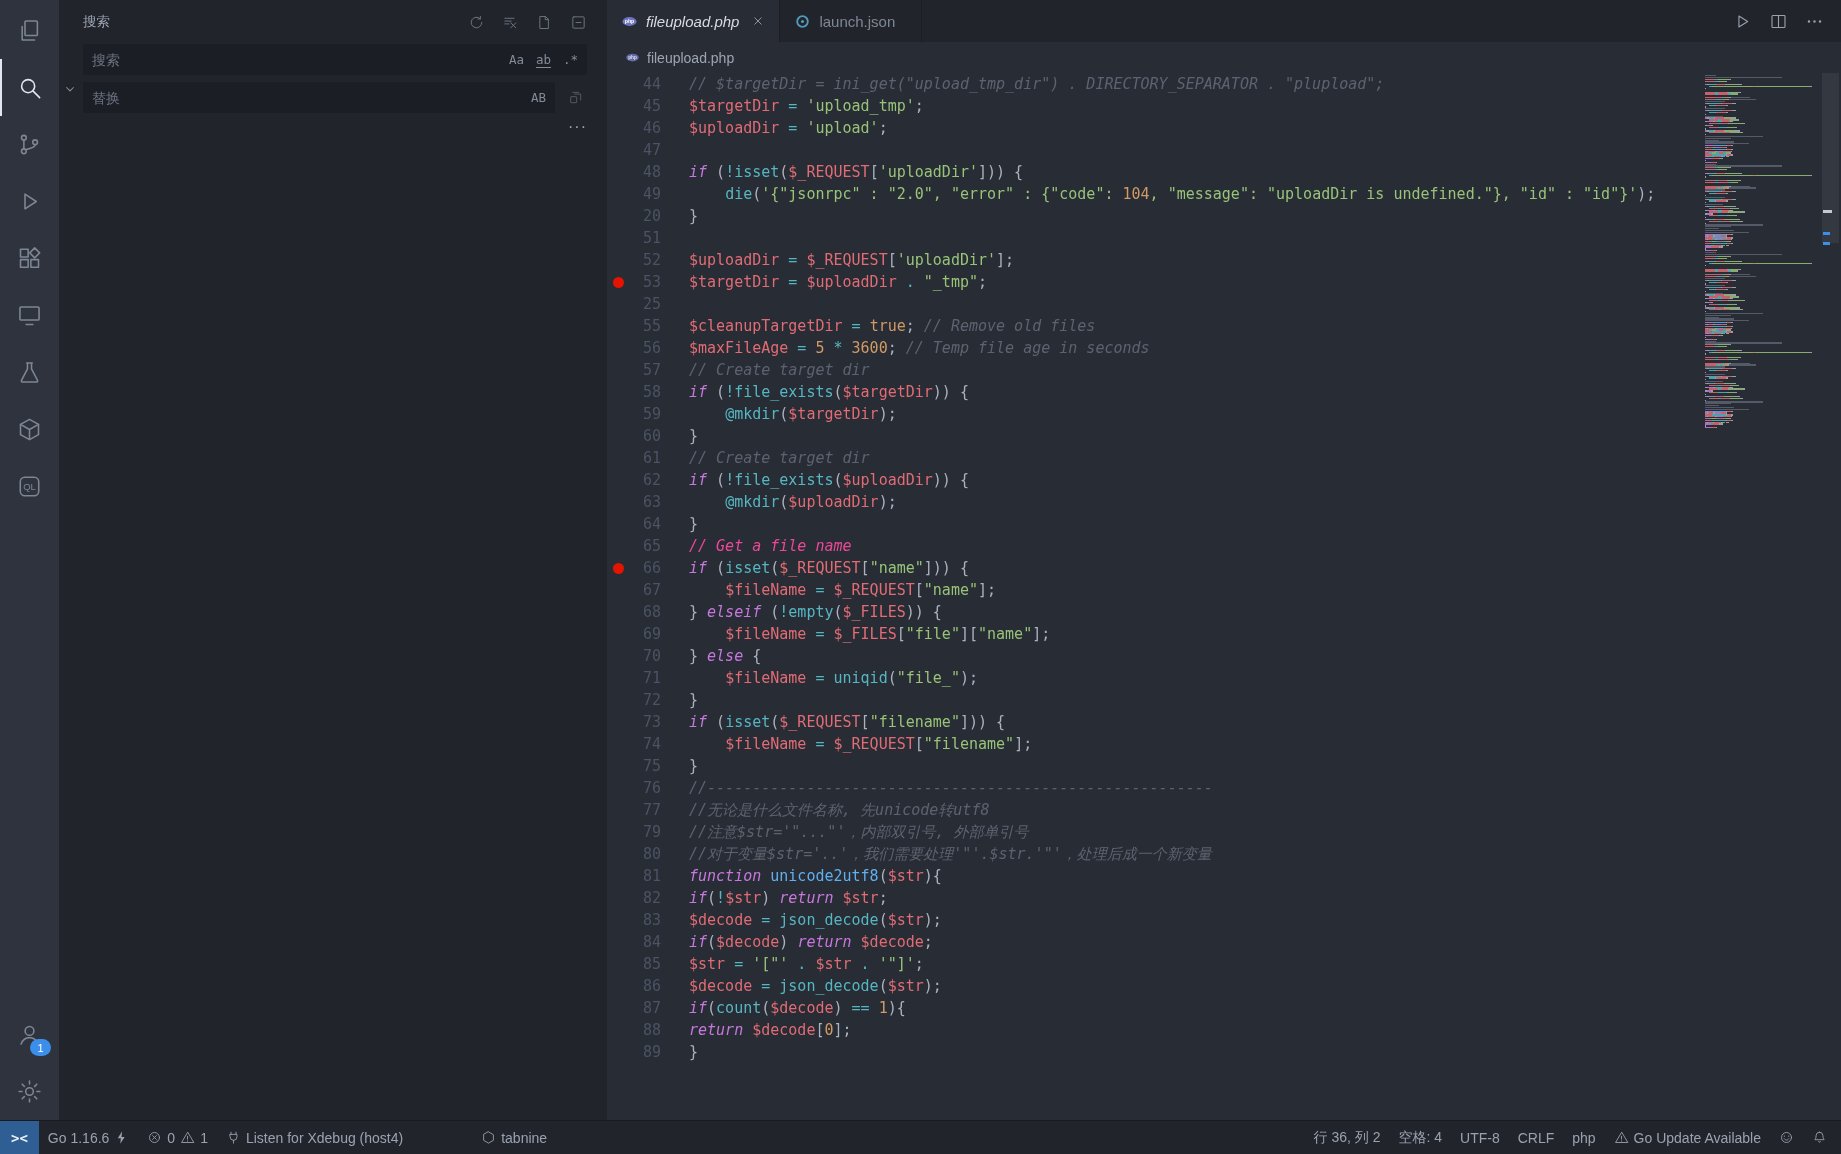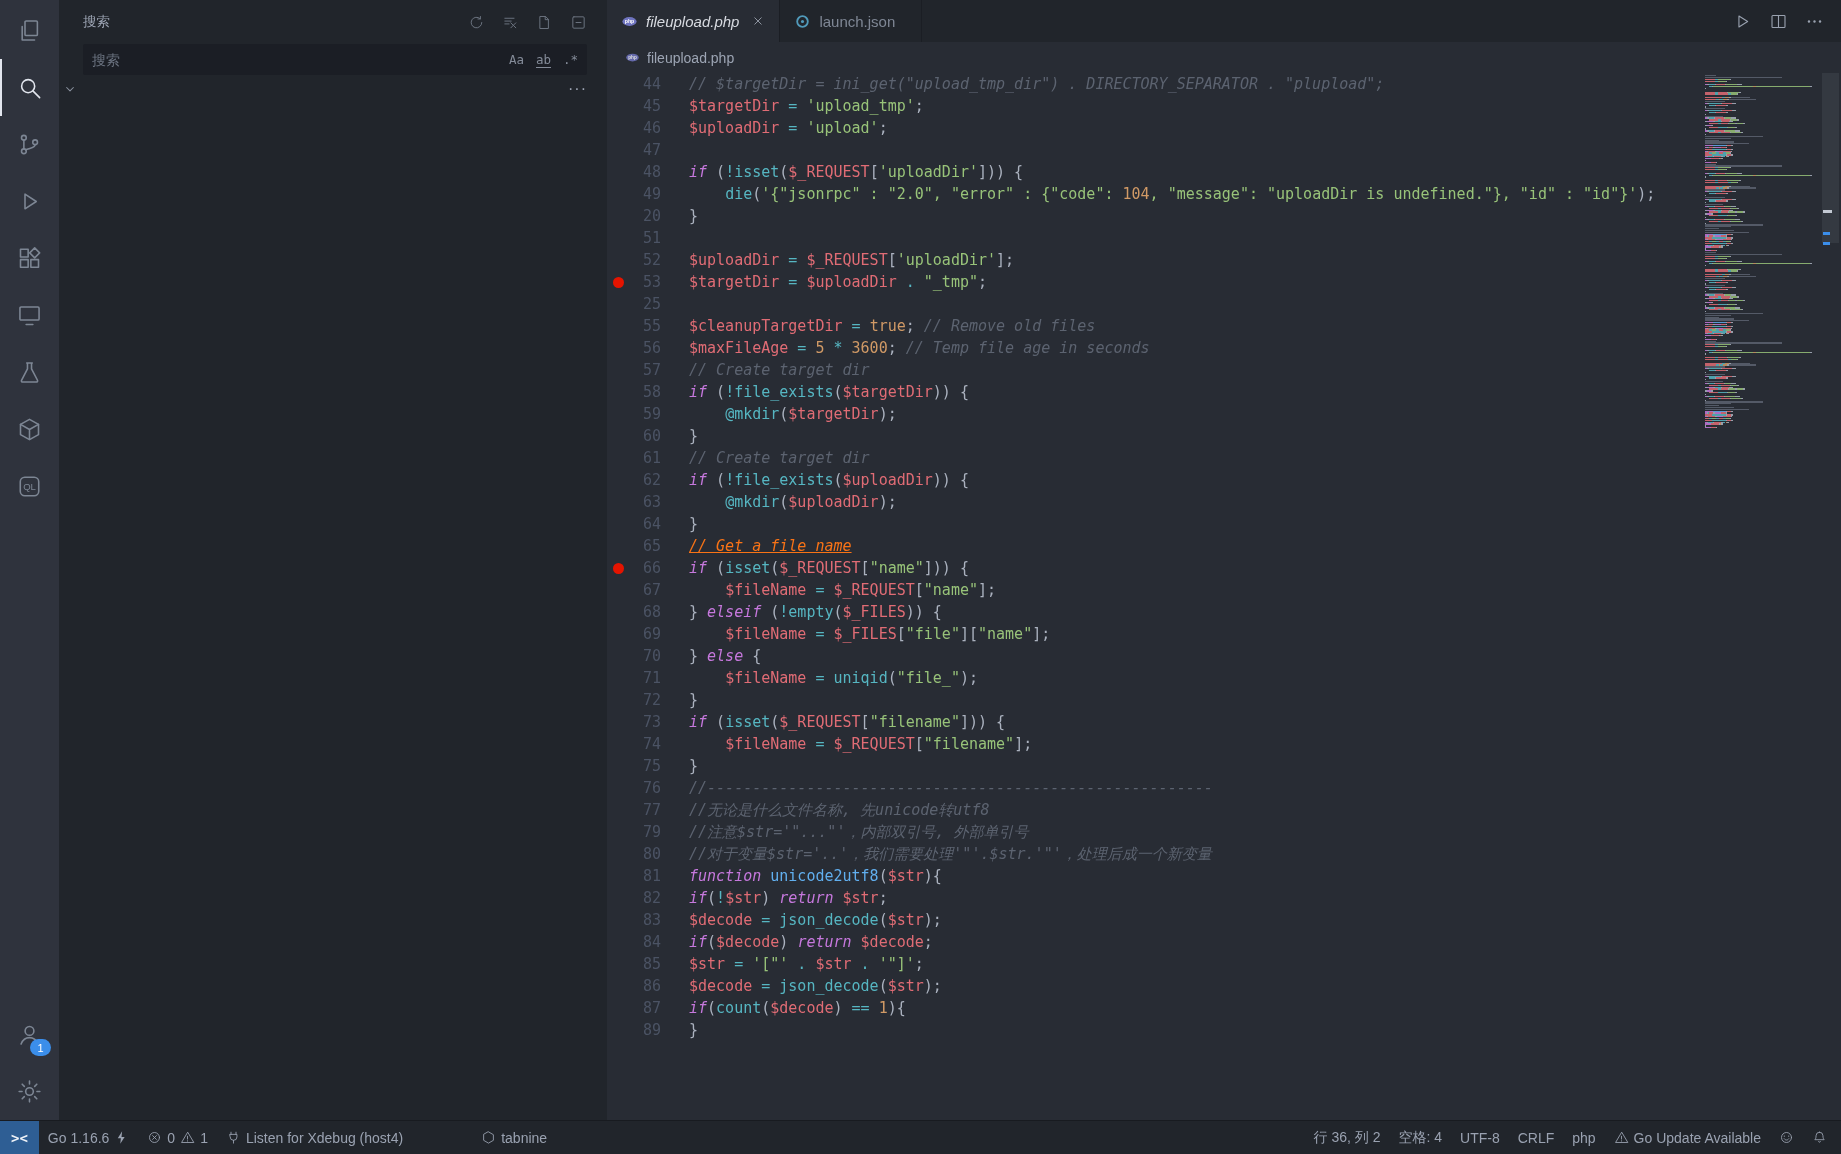--- a/index.html
+++ b/index.html
@@ -219,20 +219,36 @@
                   <span>Aa</span>
                 </span>
                 <span class="opt">
                   <span class="u">ab</span>
                 </span>
                 <span class="opt">
                   <span>.*</span>
                 </span>
               </div>
           </div>
+          <div class="replace-row">
+            <div class="input-wrap">
+              <input placeholder="替换" style="">
+              <div class="opts" id="replace-opts">
+                  <span class="opt">
+                    <span>AB</span>
+                  </span>
+                </div>
+            </div>
+            <div class="replace-all" id="replace-all">
+                <svg class="icn " viewBox="0 0 24 24" fill="none" stroke="currentColor" stroke-width="1.4" stroke-linecap="round" stroke-linejoin="round">
+                  <rect x="4" y="10" width="9" height="9" rx="1"></rect>
+                  <path d="M10 6h9v9M7 3.5h9"></path>
+                </svg>
+              </div>
+          </div>
           <div class="more-row">
             <span class="more-btn">···</span>
           </div>
         </div>
       </div>
     </div>
 
     <div class="editor-col">
       <div class="tabbar">
         <div class="tabs" id="tabs">
@@ -391,21 +407,21 @@
               <div class="lt"><span class="tk-t" style="color: rgb(171, 178, 191);">    </span><span class="tk-f" style="color: rgb(86, 182, 194);">@mkdir</span><span class="tk-p" style="color: rgb(171, 178, 191);">(</span><span class="tk-v" style="color: rgb(224, 108, 117);">$uploadDir</span><span class="tk-p" style="color: rgb(171, 178, 191);">);</span></div>
             </div>
             <div class="code-line">
               <div class="bp-col"></div>
               <div class="ln">64</div>
               <div class="lt"><span class="tk-p" style="color: rgb(171, 178, 191);">}</span></div>
             </div>
             <div class="code-line">
               <div class="bp-col"></div>
               <div class="ln">65</div>
-              <div class="lt"><span class="tk-c" style="color: #f97316; text-decoration: underline;">// Get a file name</span></div>
+              <div class="lt"><span class="tk-c" style="color: #ec4899;">// Get a file name</span></div>
             </div>
             <div class="code-line">
               <div class="bp-col">
                 <span class="bp-dot" style="background: rgb(229, 20, 0);"></span>
               </div>
               <div class="ln">66</div>
               <div class="lt"><span class="tk-k" style="color: rgb(198, 120, 221);">if</span><span class="tk-p" style="color: rgb(171, 178, 191);"> (</span><span class="tk-f" style="color: rgb(86, 182, 194);">isset</span><span class="tk-p" style="color: rgb(171, 178, 191);">(</span><span class="tk-v" style="color: rgb(224, 108, 117);">$_REQUEST</span><span class="tk-p" style="color: rgb(171, 178, 191);">[</span><span class="tk-s" style="color: rgb(152, 195, 121);">"name"</span><span class="tk-p" style="color: rgb(171, 178, 191);">])) {</span></div>
             </div>
             <div class="code-line">
               <div class="bp-col"></div>
@@ -499,20 +515,25 @@
             </div>
             <div class="code-line">
               <div class="bp-col"></div>
               <div class="ln">86</div>
               <div class="lt"><span class="tk-v" style="color: rgb(224, 108, 117);">$decode</span><span class="tk-o" style="color: rgb(86, 182, 194);"> = </span><span class="tk-f" style="color: rgb(86, 182, 194);">json_decode</span><span class="tk-p" style="color: rgb(171, 178, 191);">(</span><span class="tk-v" style="color: rgb(224, 108, 117);">$str</span><span class="tk-p" style="color: rgb(171, 178, 191);">);</span></div>
             </div>
             <div class="code-line">
               <div class="bp-col"></div>
               <div class="ln">87</div>
               <div class="lt"><span class="tk-k" style="color: rgb(198, 120, 221);">if</span><span class="tk-p" style="color: rgb(171, 178, 191);">(</span><span class="tk-f" style="color: rgb(86, 182, 194);">count</span><span class="tk-p" style="color: rgb(171, 178, 191);">(</span><span class="tk-v" style="color: rgb(224, 108, 117);">$decode</span><span class="tk-p" style="color: rgb(171, 178, 191);">) </span><span class="tk-o" style="color: rgb(86, 182, 194);">==</span><span class="tk-t" style="color: rgb(171, 178, 191);"> </span><span class="tk-n" style="color: rgb(209, 154, 102);">1</span><span class="tk-p" style="color: rgb(171, 178, 191);">){</span></div>
+            </div>
+            <div class="code-line">
+              <div class="bp-col"></div>
+              <div class="ln">88</div>
+              <div class="lt"><span class="tk-k" style="color: rgb(198, 120, 221);">return</span><span class="tk-v" style="color: rgb(224, 108, 117);"> $decode</span><span class="tk-p" style="color: rgb(171, 178, 191);">[</span><span class="tk-n" style="color: rgb(209, 154, 102);">0</span><span class="tk-p" style="color: rgb(171, 178, 191);">];</span></div>
             </div>
             <div class="code-line">
               <div class="bp-col"></div>
               <div class="ln">89</div>
               <div class="lt"><span class="tk-p" style="color: rgb(171, 178, 191);">}</span></div>
             </div>
           </div>
         <div class="minimap" id="minimap">
             <div class="mm-line"><span class="mm-seg" style="width:11px;background:#5c6370"></span></div>
             <div class="mm-line"><span class="mm-seg" style="width:77px;background:#5c6370"></span></div>

